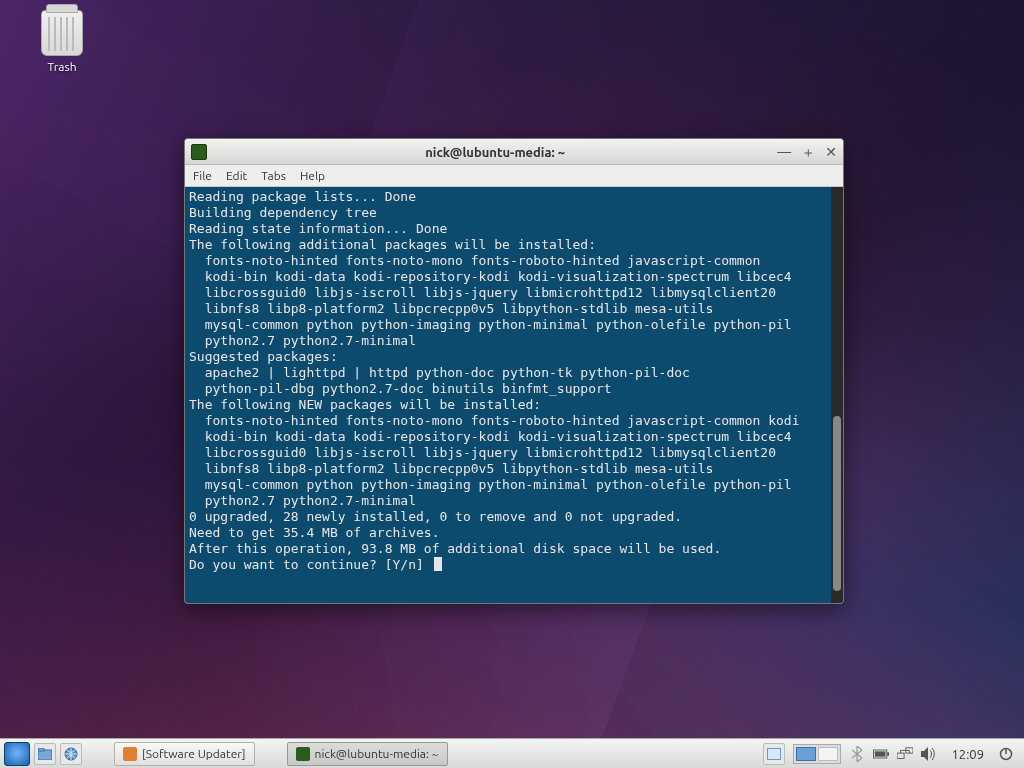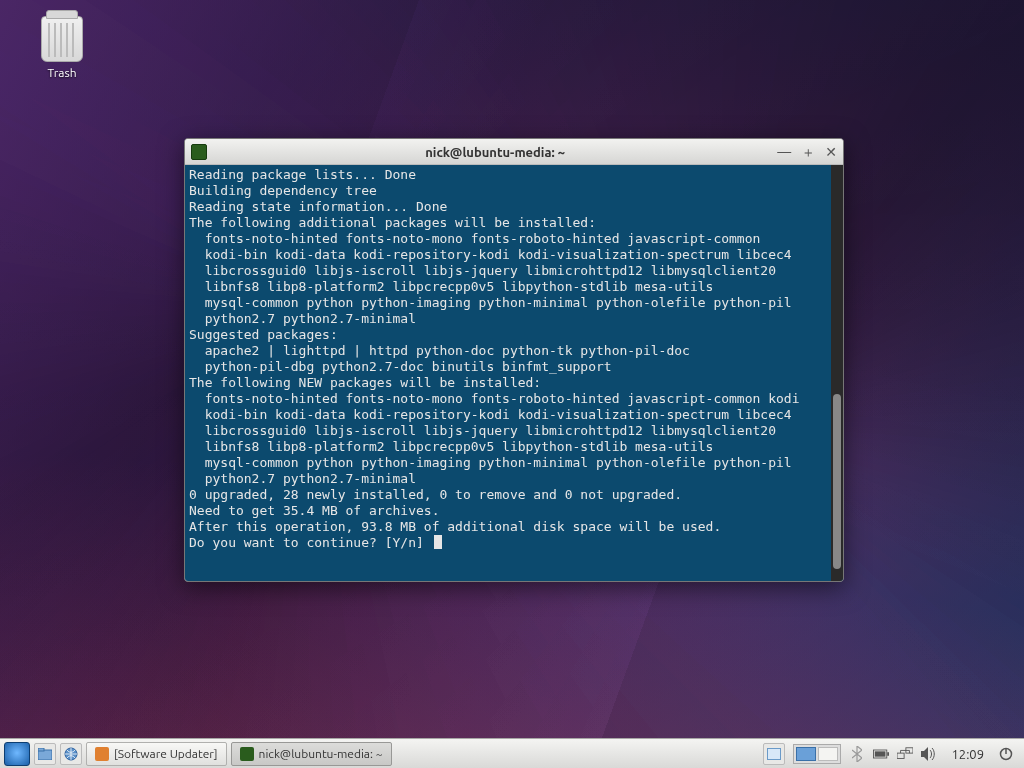--- a/index.html
+++ b/index.html
@@ -28,21 +28,21 @@
   position:absolute;
   inset:0;
   background:
     conic-gradient(from 20deg at 30% 40%, rgba(255,255,255,0.04), transparent 30%, rgba(0,0,0,0.15) 60%, transparent 80%),
     conic-gradient(from 200deg at 70% 55%, rgba(255,255,255,0.05), transparent 25%, rgba(0,0,0,0.2) 55%, transparent 85%);
   mix-blend-mode: overlay;
 }
 
 .desktop-icon {
   position: absolute;
-  top: 16px;
+  top: 10px;
   left: 30px;
   width: 64px;
   text-align: center;
   color: #fff;
   text-shadow: 0 1px 2px rgba(0,0,0,0.8);
   cursor: pointer;
 }
 .trash-glyph {
   width: 42px;
   height: 46px;
@@ -183,20 +183,21 @@
   gap:5px;
   padding:0 8px;
   border:1px solid #b0b0ae;
   background: linear-gradient(#f8f8f6,#e0e0de);
   border-radius:2px;
   cursor:pointer;
   font-size:12px;
   max-width:190px;
   white-space:nowrap;
   overflow:hidden;
+  margin-left:28px;
 }
 .taskbar .task.active {
   background: linear-gradient(#dcdcda,#c8c8c6);
   border-color:#989896;
 }
 .taskbar .task .ticon {
   width:14px; height:14px;
   background:#2a5c1d;
   border-radius:2px;
 }
@@ -247,20 +248,26 @@
 
 <div class="window">
   <div class="titlebar">
     <div class="title-icon"></div>
     <div class="title-text">nick@lubuntu-media: ~</div>
     <div class="win-btns">
       <span>—</span>
       <span>＋</span>
       <span>✕</span>
     </div>
+  </div>
+  <div class="menubar">
+    <span>File</span>
+    <span>Edit</span>
+    <span>Tabs</span>
+    <span>Help</span>
   </div>
   <div class="term-wrap">
     <div class="terminal" id="terminal">Reading package lists... Done
 Building dependency tree
 Reading state information... Done
 The following additional packages will be installed:
   fonts-noto-hinted fonts-noto-mono fonts-roboto-hinted javascript-common
   kodi-bin kodi-data kodi-repository-kodi kodi-visualization-spectrum libcec4
   libcrossguid0 libjs-iscroll libjs-jquery libmicrohttpd12 libmysqlclient20
   libnfs8 libp8-platform2 libpcrecpp0v5 libpython-stdlib mesa-utils

